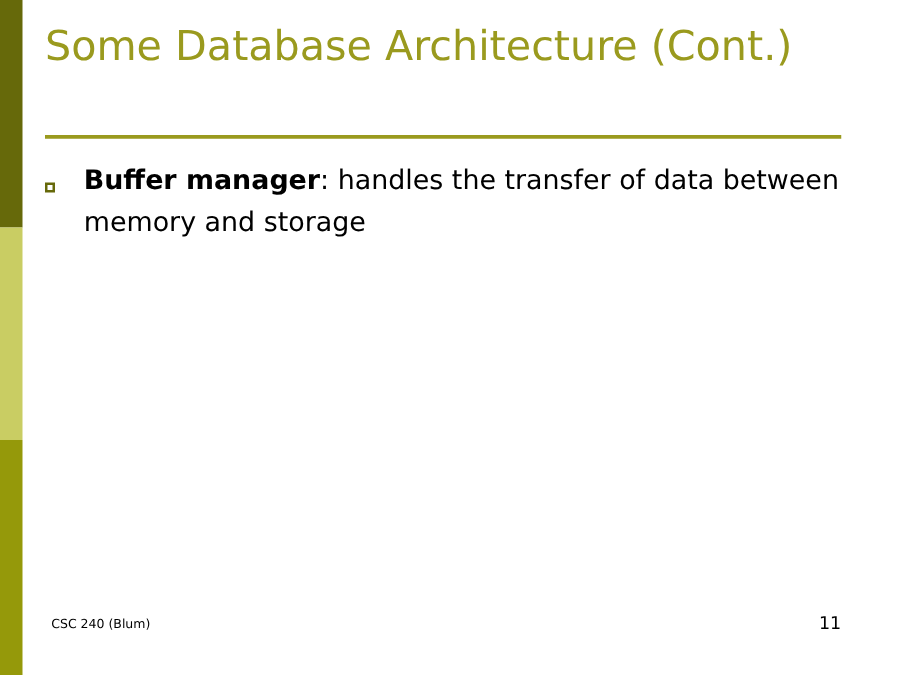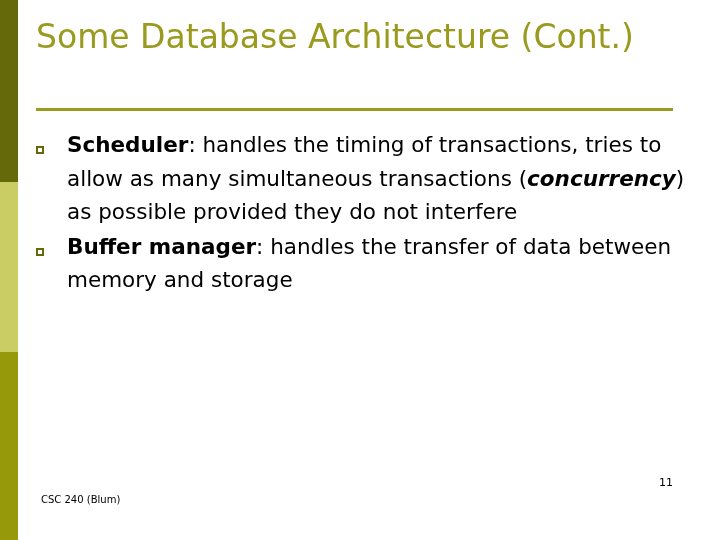--- a/index.html
+++ b/index.html
@@ -106,25 +106,25 @@
     position: absolute;
     left: 41px;
     top: 494px;
     color: #000000;
     font-size: 10px;
     line-height: 12px;
   }
   .footer-right {
     position: absolute;
     left: 600px;
-    top: 476px;
+    top: 493px;
     width: 73px;
     text-align: right;
     color: #000000;
-    font-size: 11px;
+    font-size: 14px;
     line-height: 13px;
   }
 </style>
 </head>
 <body>
 
 <div class="slide">
 
   <div class="side-bar">
     <div class="side-seg side-seg-top"></div>
@@ -133,24 +133,20 @@
   </div>
 
   <div class="title-block">
     <h1 class="title-text">Some Database Architecture (Cont.)</h1>
   </div>
   <div class="title-rule"></div>
 
   <div class="body-block">
 
 
-    <div class="bullet-row">
-      <span class="bullet-marker"><span class="bullet-square"></span></span>
-      <div class="bullet-text"><b>Scheduler</b><span>: </span><span>handles the timing of transactions, tries to allow as many simultaneous transactions (</span><i class="bi">concurrency</i><span>) as possible provided they do not interfere</span></div>
-    </div>
 
 
     <div class="bullet-row">
       <span class="bullet-marker"><span class="bullet-square"></span></span>
       <div class="bullet-text"><b>Buffer manager</b><span>: </span><span>handles the transfer of data between memory and storage</span></div>
     </div>
 
   </div>
 
   <div class="footer-left">CSC 240 (Blum)</div>

